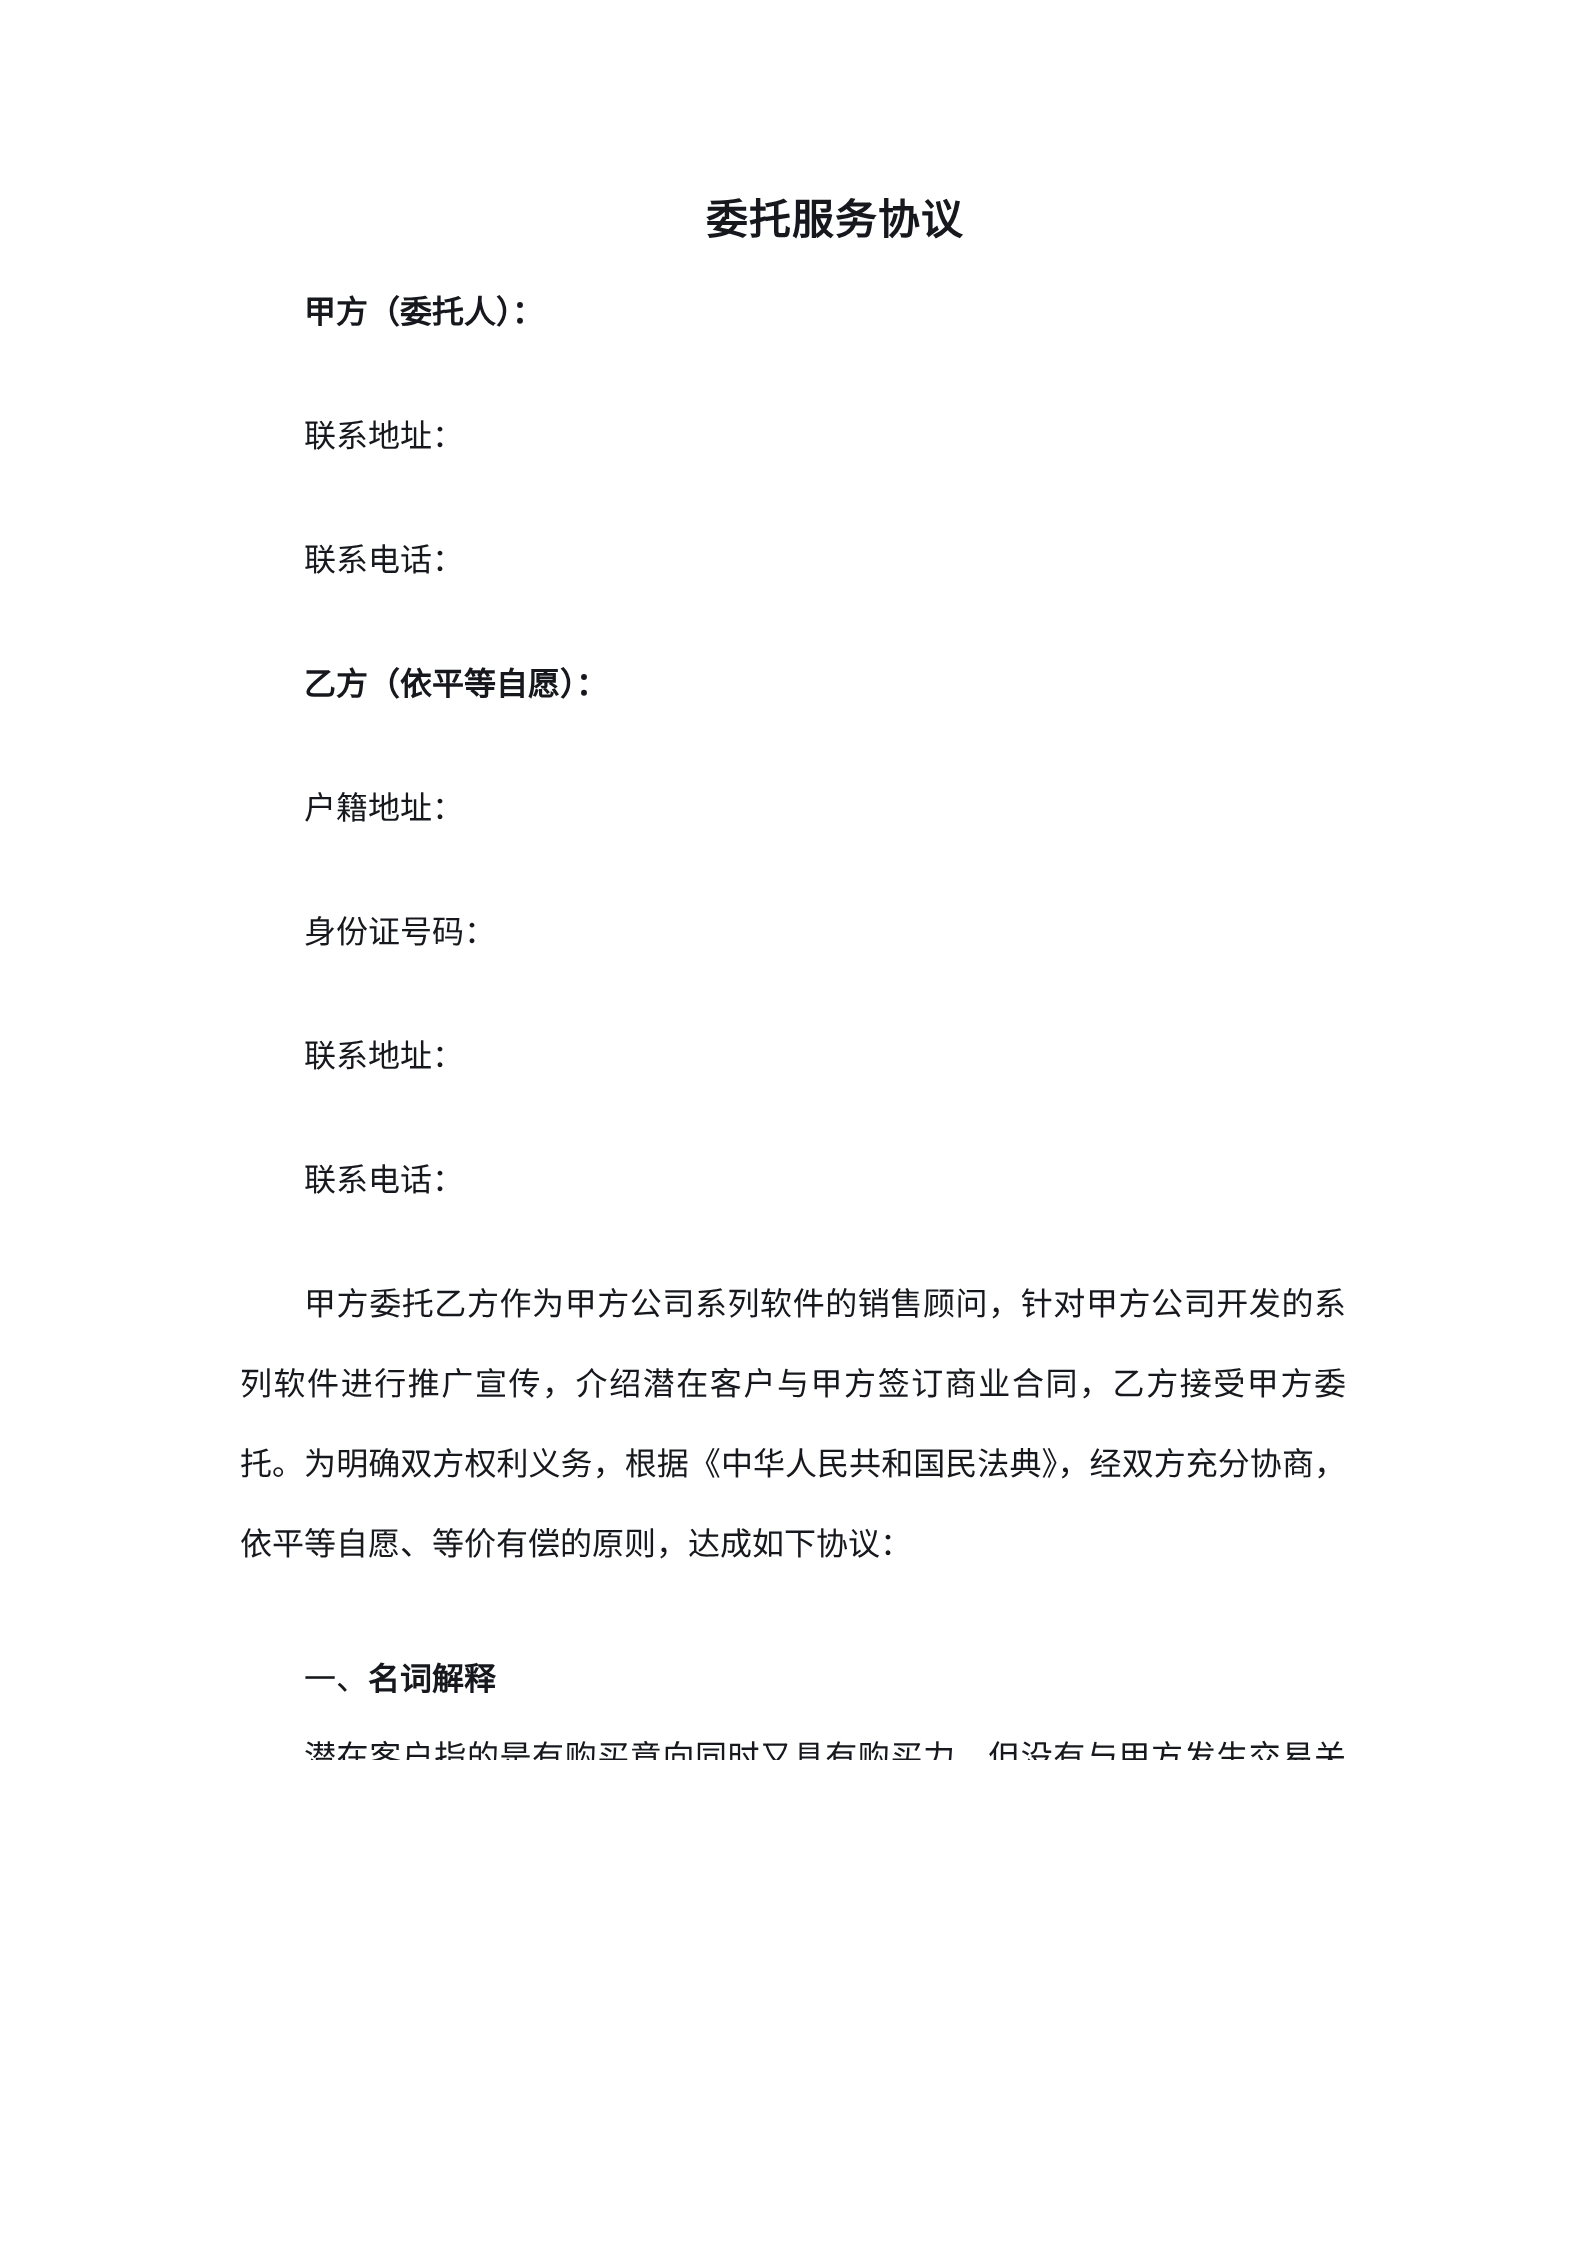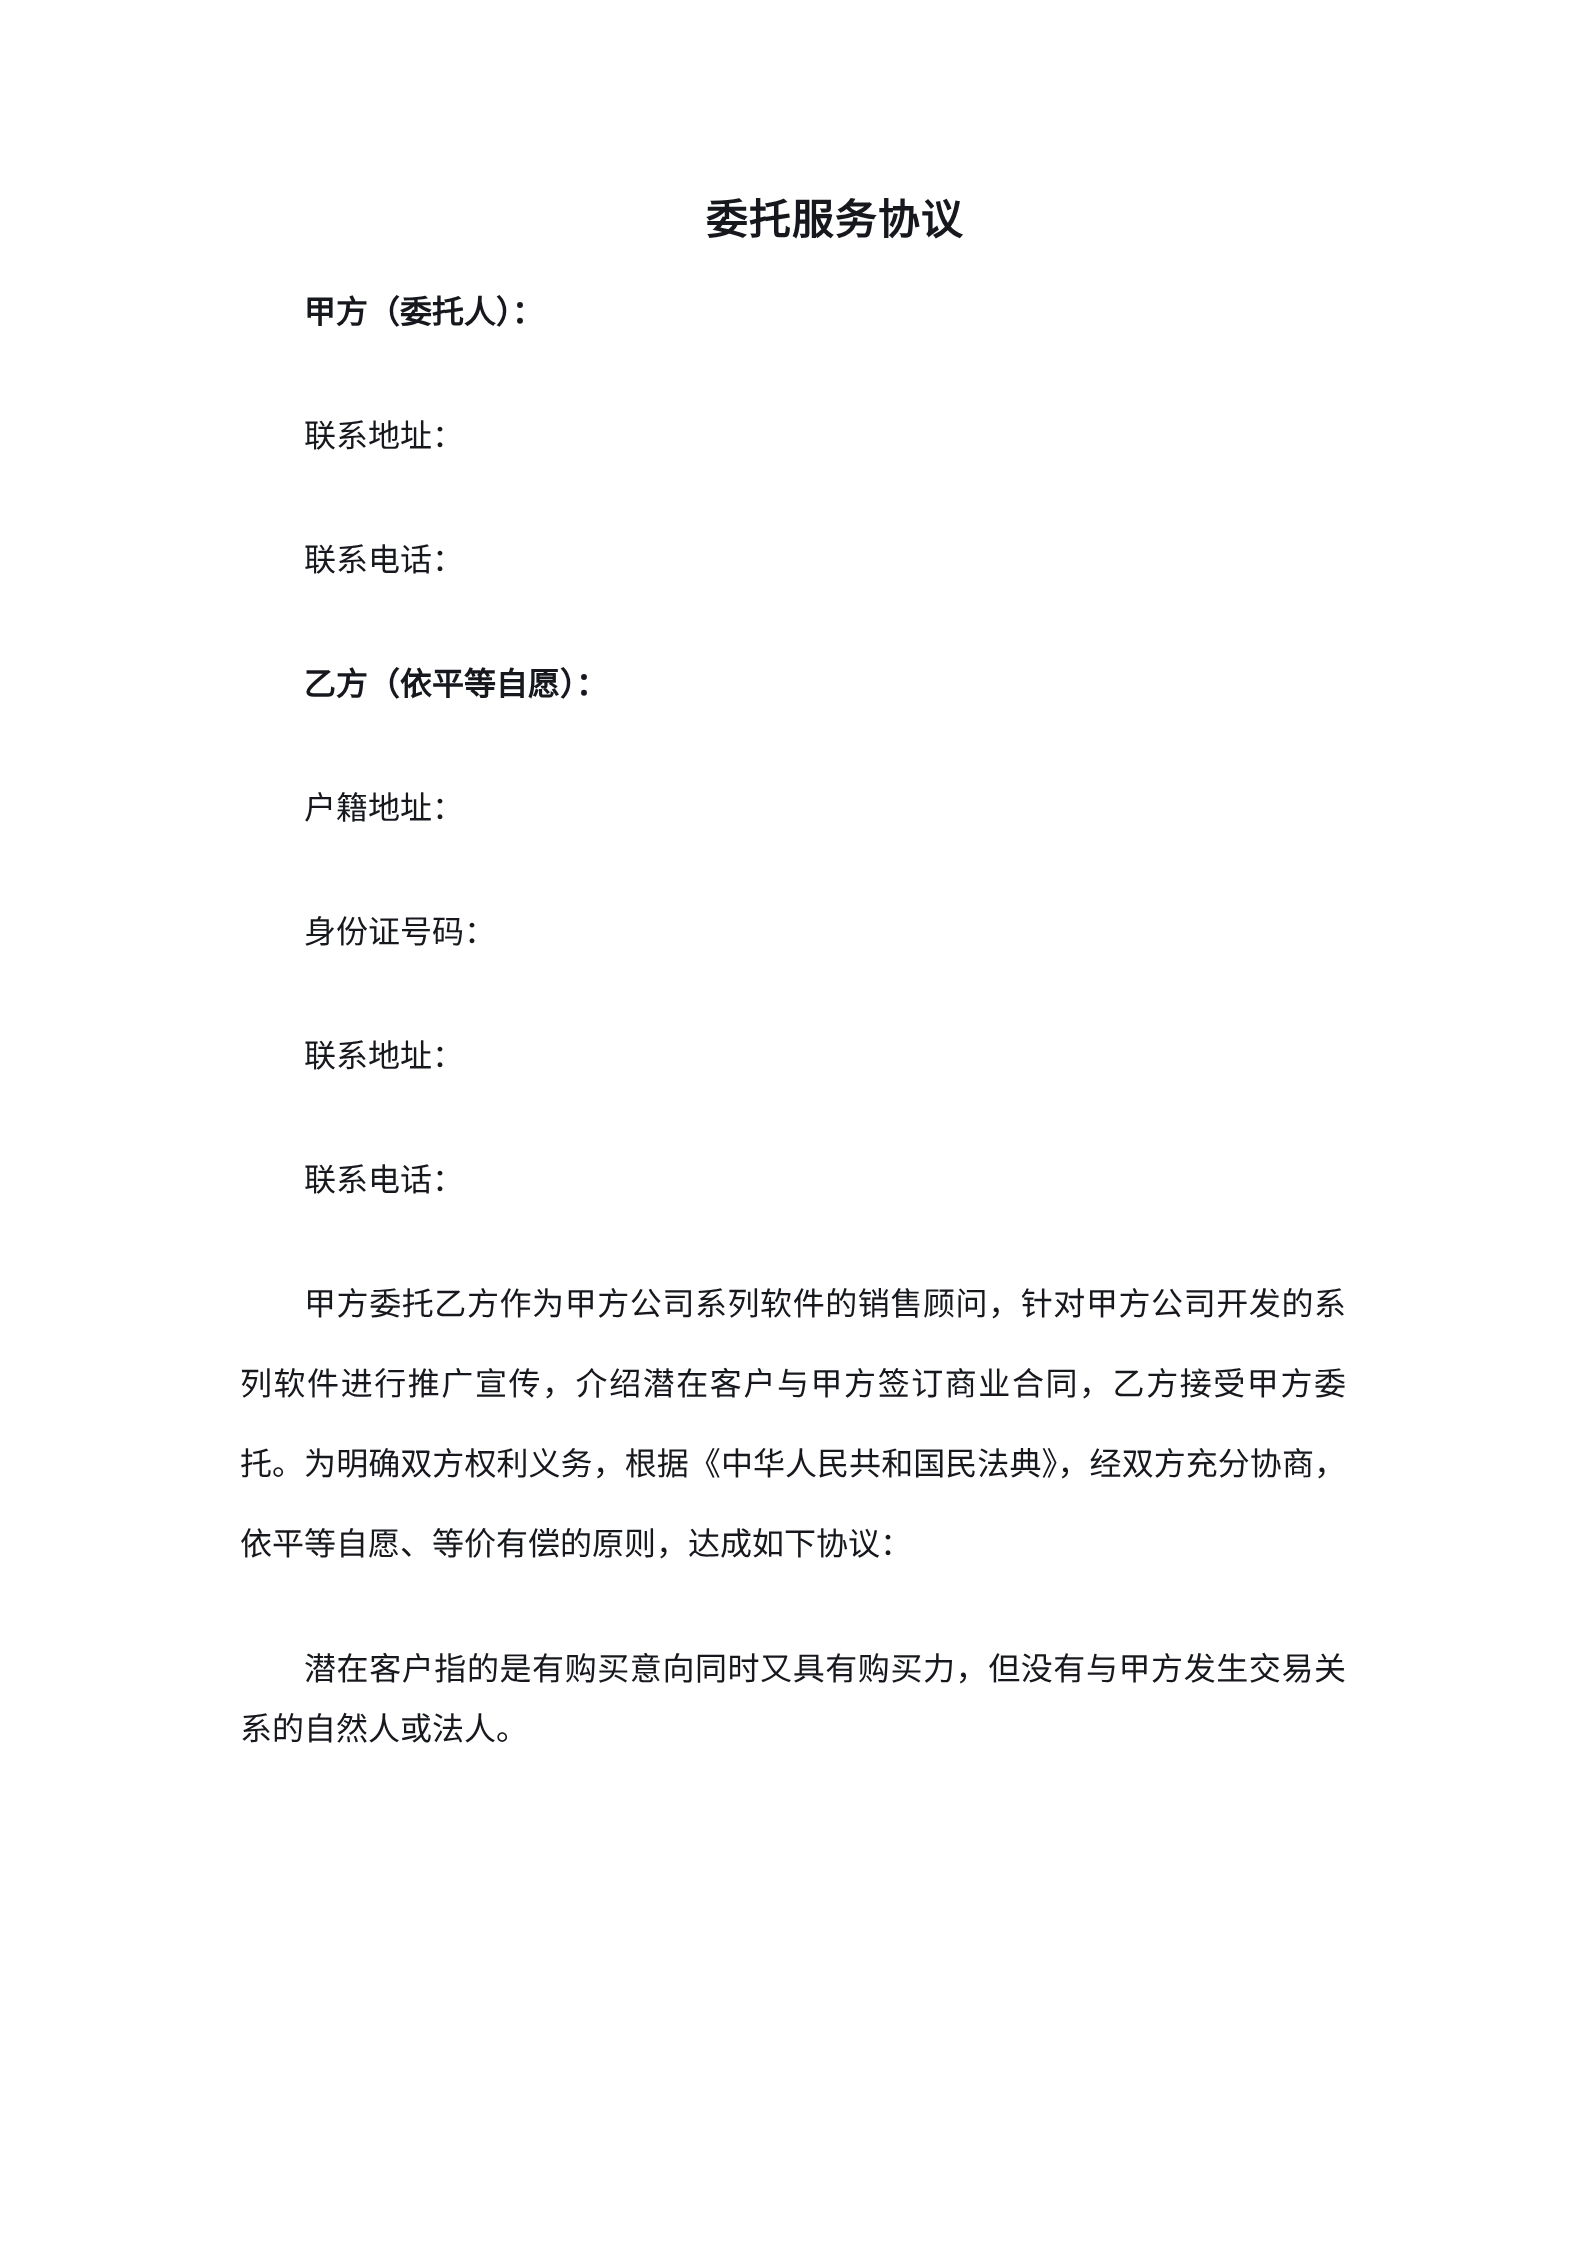--- a/index.html
+++ b/index.html
@@ -80,20 +80,23 @@
   <div class="label-line">户籍地址：</div>
 
   <div class="label-line">身份证号码：</div>
 
   <div class="label-line">联系地址：</div>
 
   <div class="label-line">联系电话：</div>
 
   <p class="para">甲方委托乙方作为甲方公司系列软件的销售顾问，针对甲方公司开发的系列软件进行推广宣传，介绍潜在客户与甲方签订商业合同，乙方接受甲方委托。为明确双方权利义务，根据《中华人民共和国民法典》，经双方充分协商，依平等自愿、等价有偿的原则，达成如下协议：</p>
 
+  <div class="sec-heading">
+    <span class="sec-num">一、</span><span class="sec-txt">名词解释</span>
+  </div>
 
   <p class="sec-body">潜在客户指的是有购买意向同时又具有购买力，但没有与甲方发生交易关系的自然人或法人。</p>
 
   <div class="sec-heading">
     <span class="sec-num">二、</span><span class="sec-txt">委托事项</span>
   </div>
 
 </div>
 
 </body></html>

